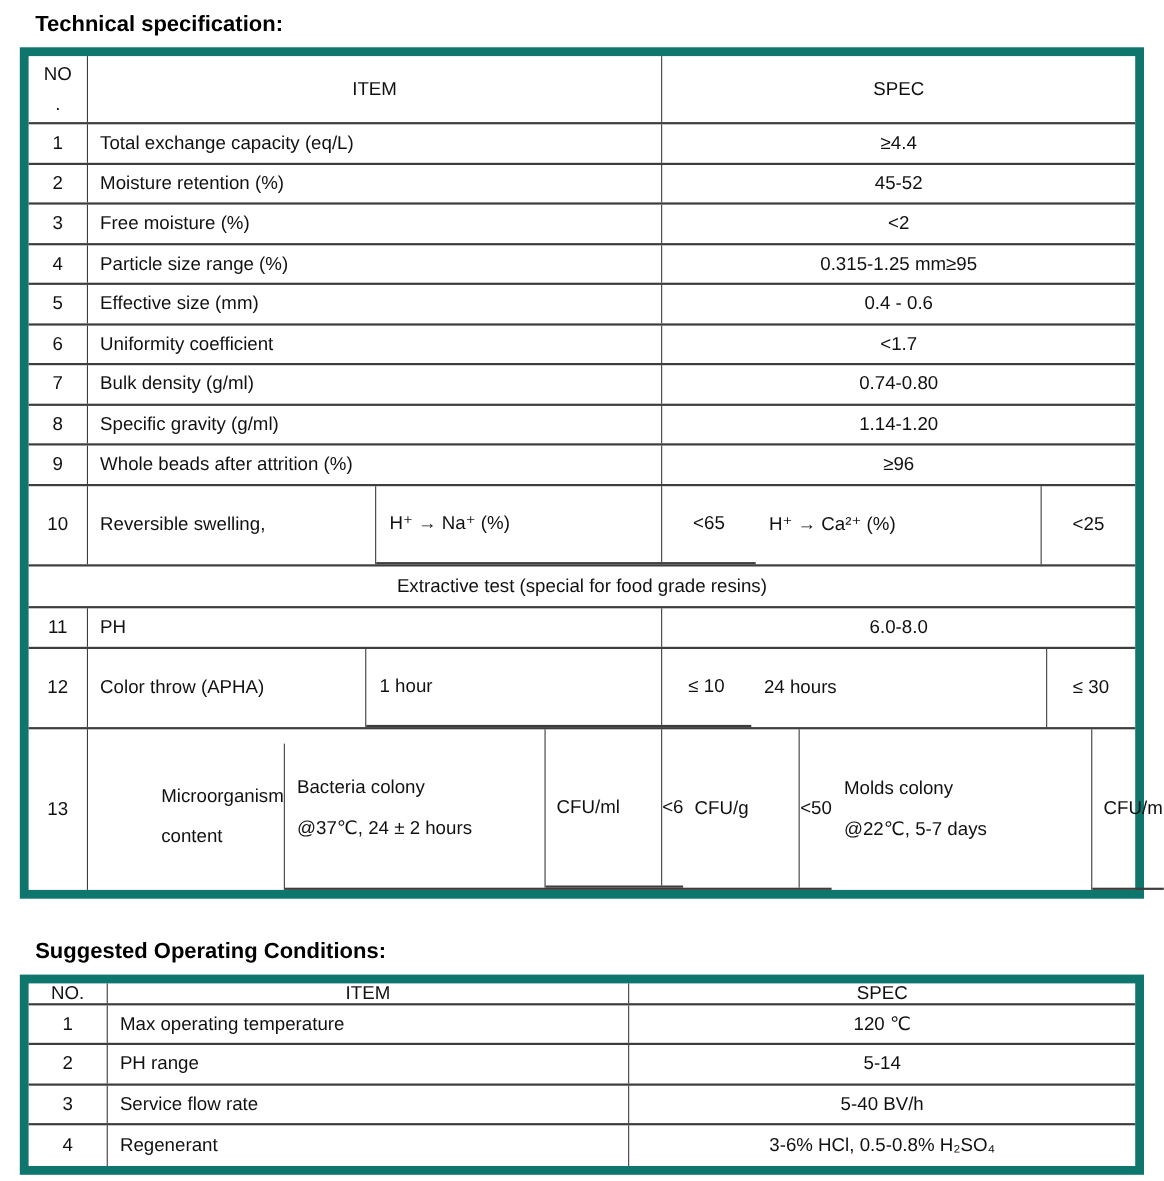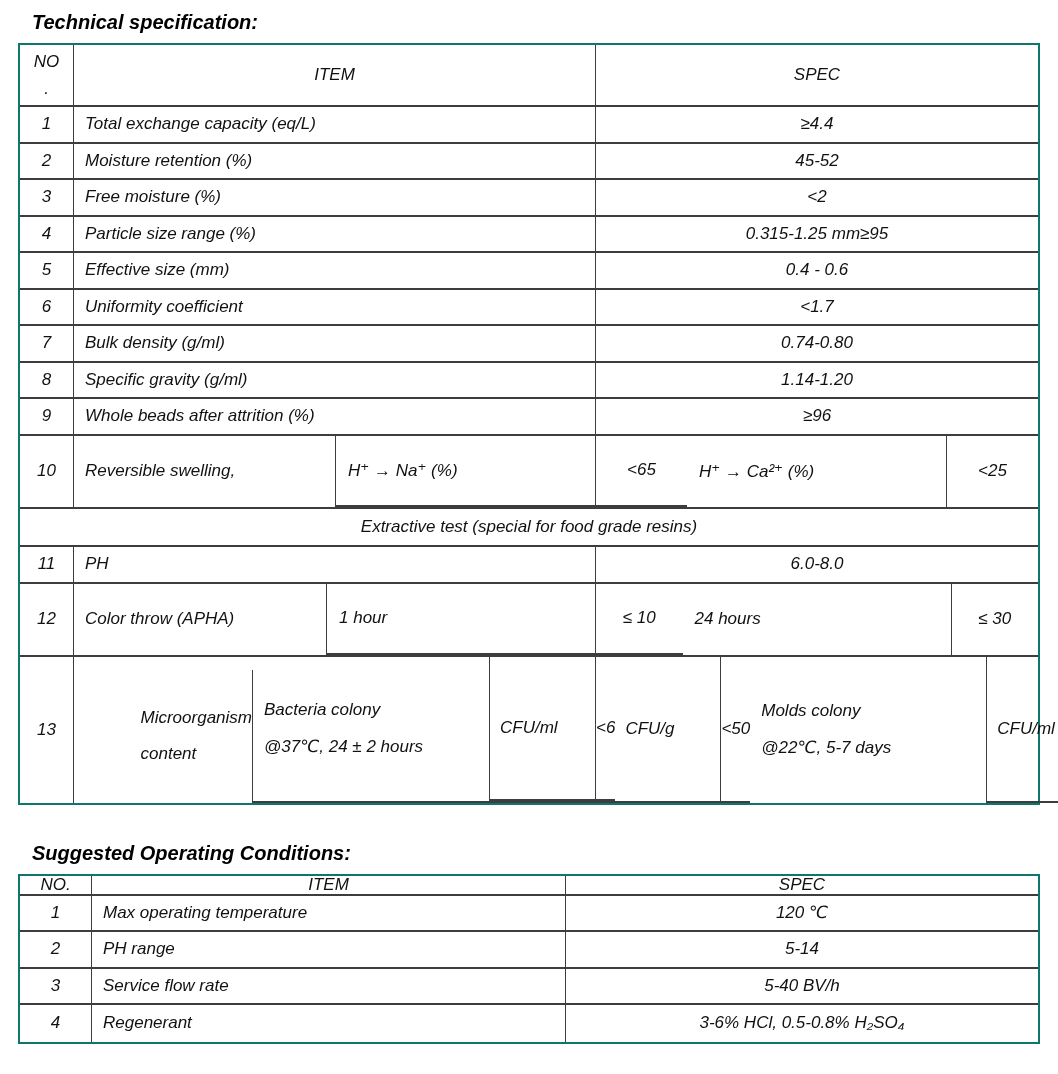--- a/index.html
+++ b/index.html
@@ -8,33 +8,33 @@
     background: #ffffff;
   }
   body {
     width: 1058px;
     height: 1074px;
     font-family: "Liberation Sans", "DejaVu Sans", sans-serif;
     font-size: 17px;
     color: #111111;
     overflow: hidden;
   }
-  .page { padding: 11px 0 0 18px; font-style: italic; }
+  .page { padding: 11px 0 0 18px; }
 
   .section-title {
     margin: 0 0 9px 14px;
     font-size: 20px;
     font-weight: 700;
     color: #000;
   }
   .title-gap { margin-top: 37px; }
 
   .tbl {
     width: 1022px;
-    border: 2px solid #0f766e;
+    border: 8px solid #0f766e;
     box-sizing: border-box;
     background: #fff;
   }
   .tr {
     display: flex;
     align-items: stretch;
     border-bottom: 2px solid #3d3d3d;
     box-sizing: border-box;
   }
   .tr:last-child { border-bottom: none; }

